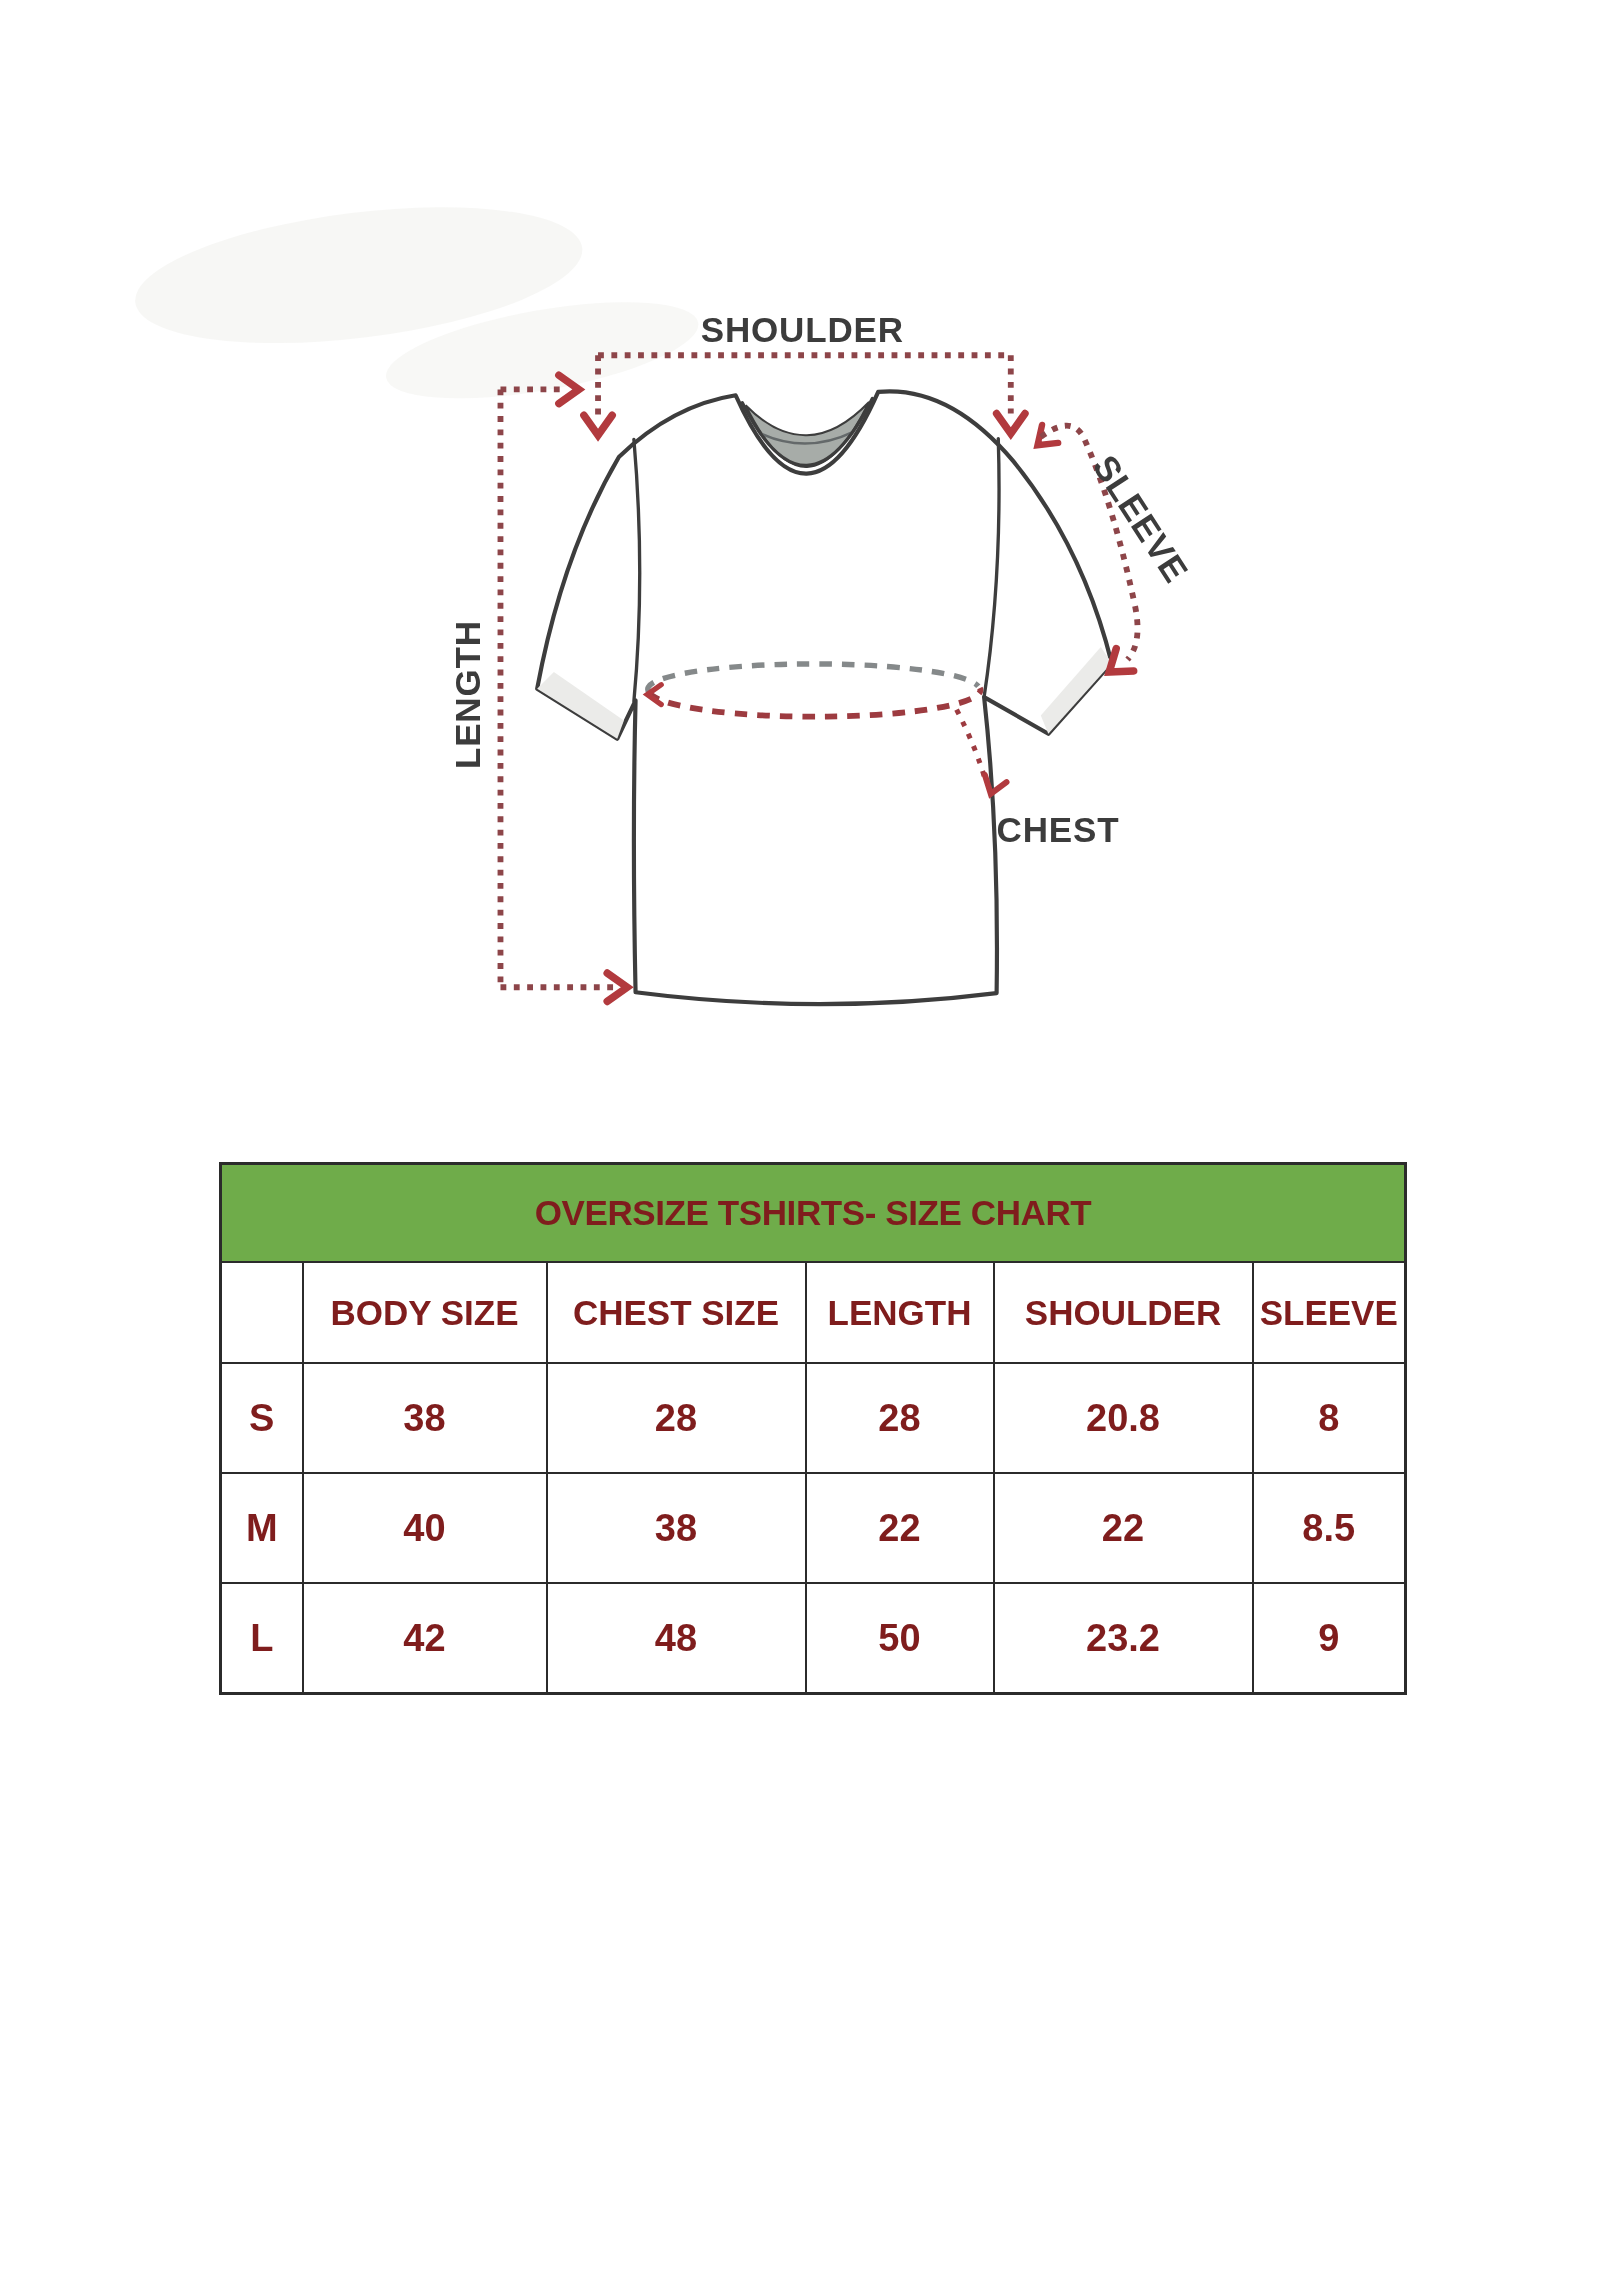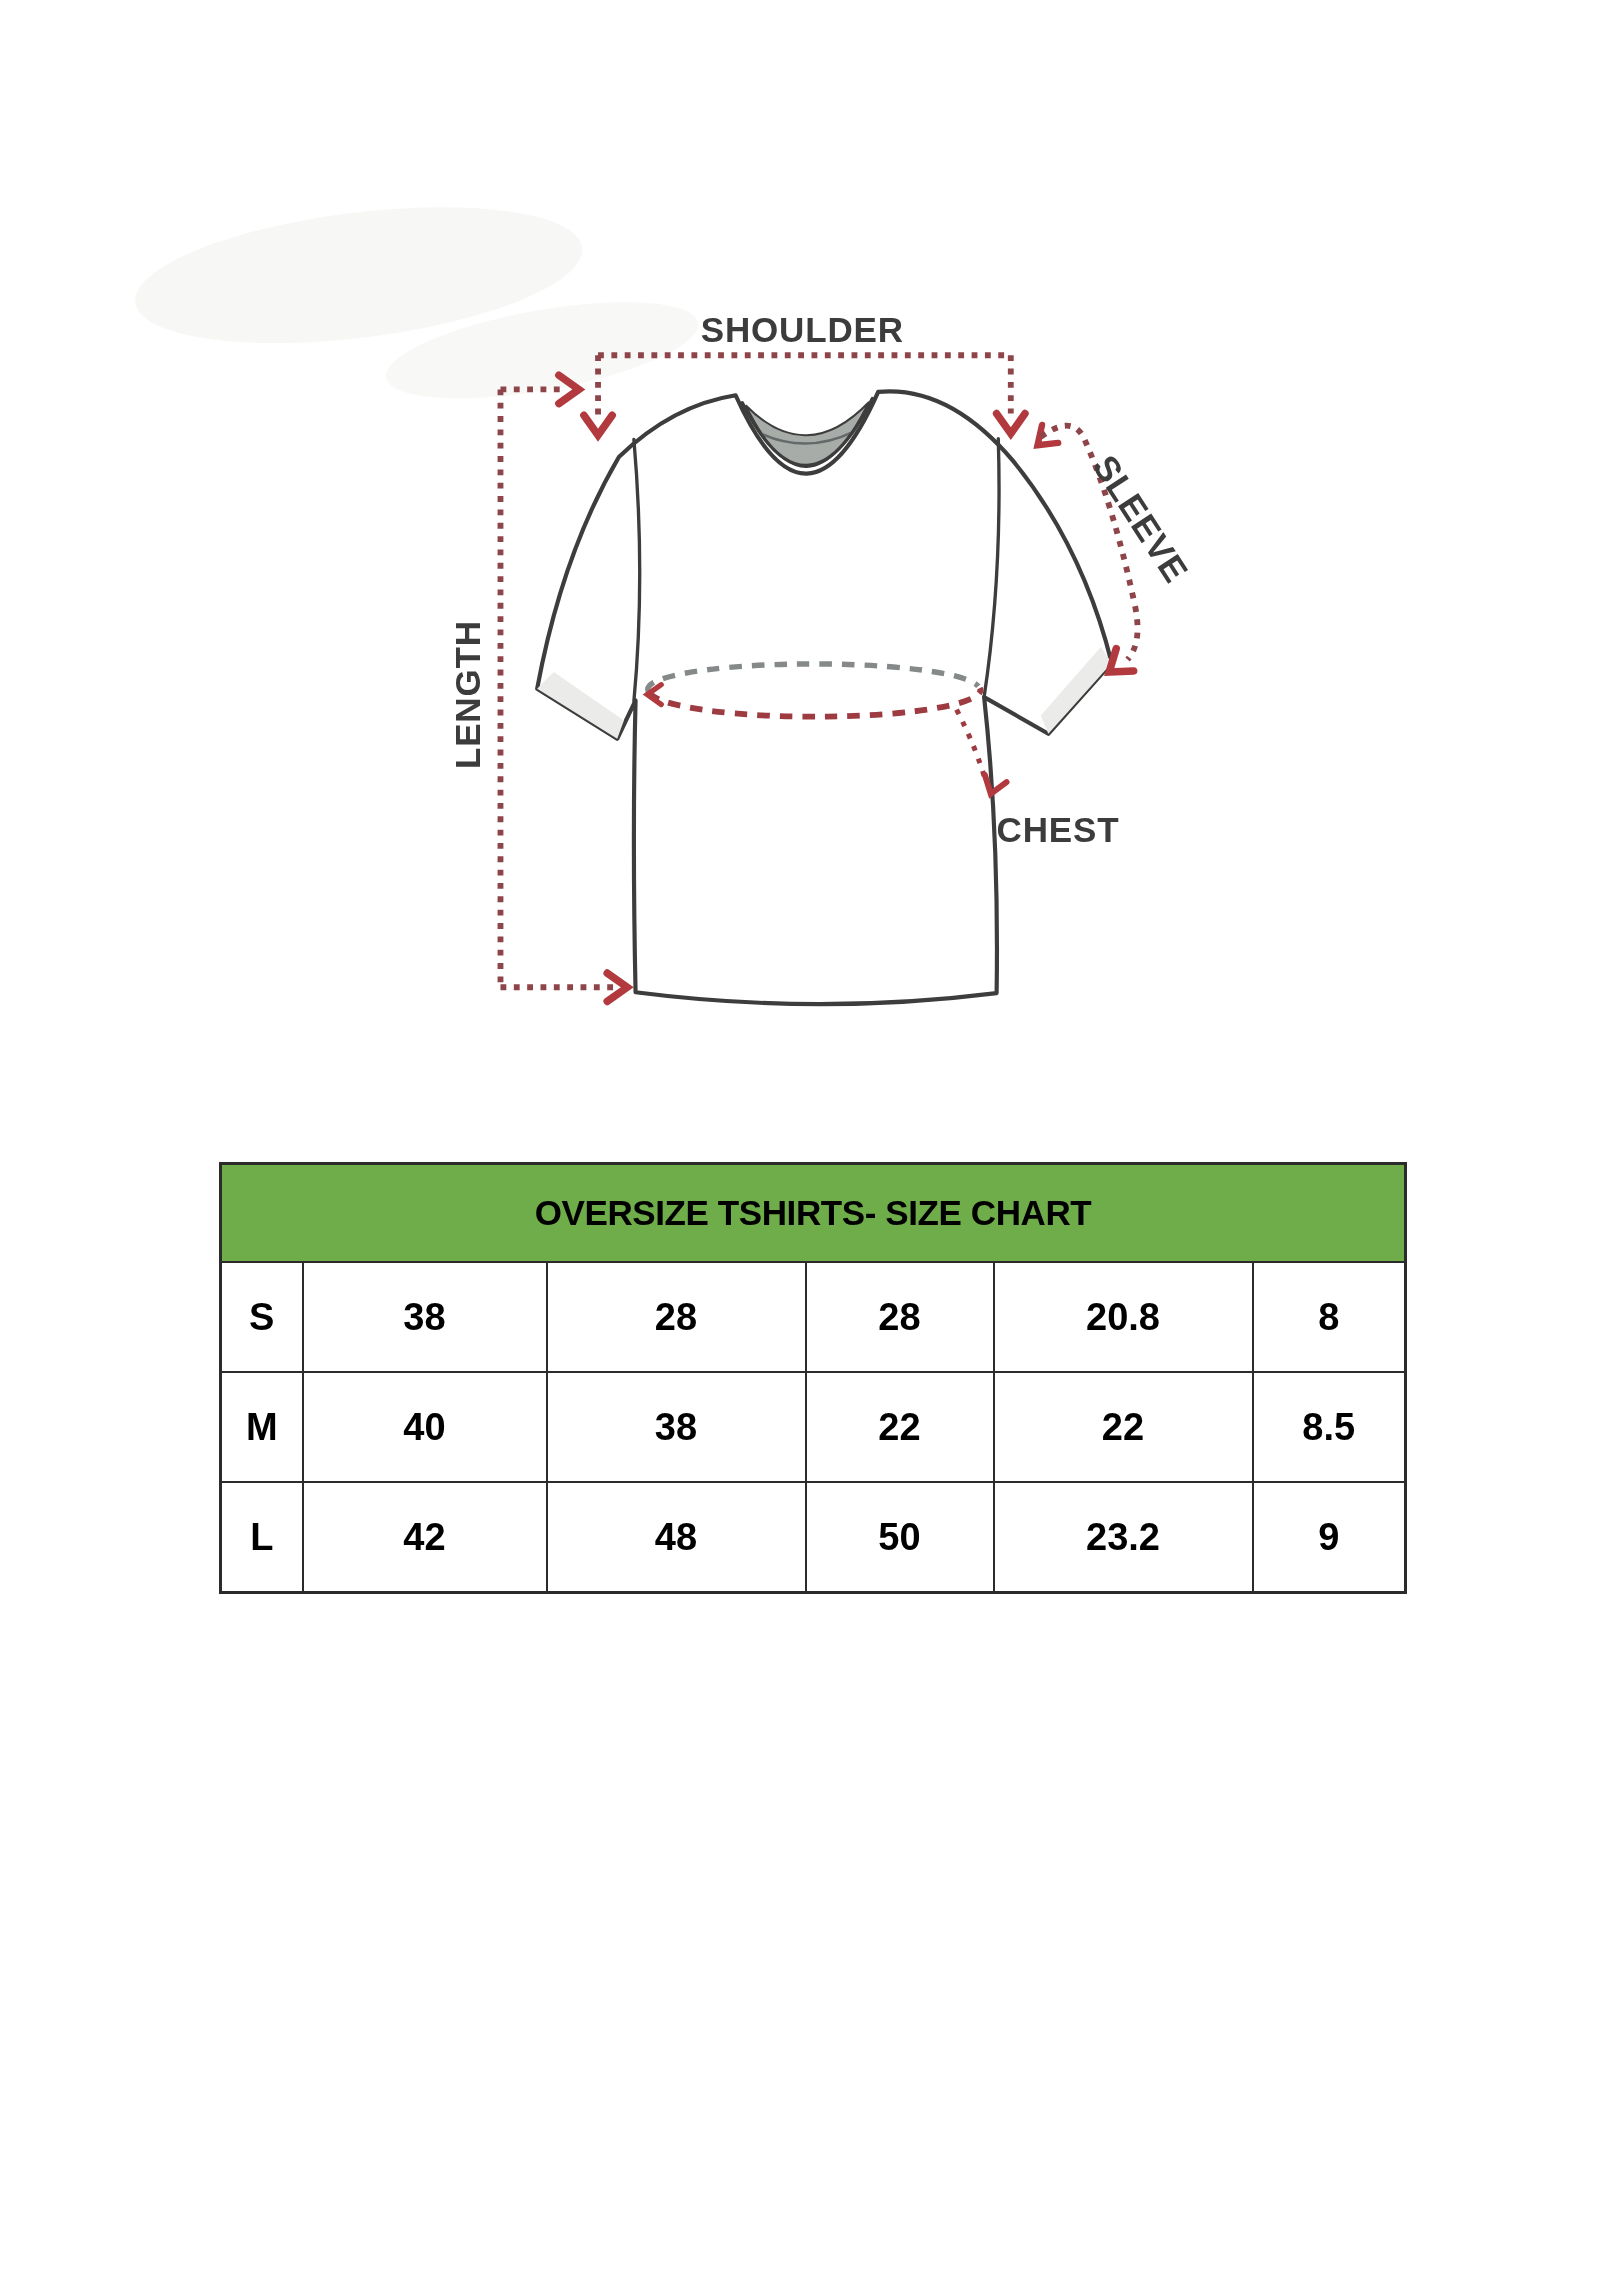--- a/index.html
+++ b/index.html
@@ -27,21 +27,21 @@
     font-family: "Liberation Sans", sans-serif;
     font-weight: bold; font-size: 42px; letter-spacing: 1px;
   }
   .smudge { fill: #f1f1ed; }
 
   
   .chart-wrap { position: absolute; left: 219px; top: 1162px; width: 1184px; }
   table.size-chart {
     border-collapse: collapse; table-layout: fixed; width: 1184px;
     border: 3.3px solid var(--border, #2b2b2b);
-    color: #000000;
+    color: #7f1d1d;
   }
   table.size-chart td, table.size-chart th {
     border: 2.5px solid var(--border, #2b2b2b);
     text-align: center; vertical-align: middle;
     padding: 0; overflow: hidden;
   }
   .title-row td {
     background: var(--green, #6FAC4A);
     height: 96px;
     font-size: 35px; font-weight: bold; letter-spacing: -0.4px;
@@ -135,20 +135,28 @@
           <col style="width:244px">
           <col style="width:259px">
         <col style="width:188px">
           <col style="width:259px">
           <col style="width:153px">
       </colgroup>
       <tbody>
         <tr class="title-row">
           <td colspan="6">OVERSIZE TSHIRTS- SIZE CHART</td>
         </tr>
+        <tr class="head-row">
+          <th></th>
+          <th>BODY SIZE</th>
+          <th>CHEST SIZE</th>
+          <th>LENGTH</th>
+          <th>SHOULDER</th>
+          <th>SLEEVE</th>
+        </tr>
         <tr class="data-row">
           <td>S</td>
           <td>38</td>
           <td>28</td>
           <td>28</td>
           <td>20.8</td>
           <td>8</td>
         </tr>
         <tr class="data-row">
           <td>M</td>

